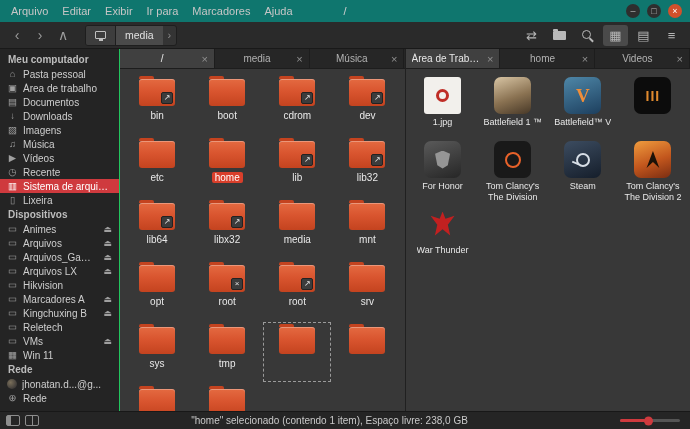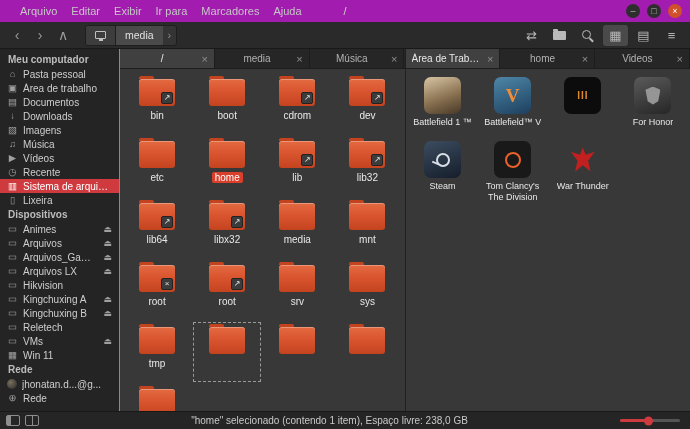--- a/index.html
+++ b/index.html
@@ -3,21 +3,21 @@
 <meta charset="utf-8">
 <style>
   * { box-sizing: border-box; margin: 0; padding: 0; }
   html,body { width:690px; height:429px; overflow:hidden; }
   body {
     background:#1e1e1e; color:#ddd;
     font-family:"Liberation Sans", sans-serif;
     position:relative; user-select:none; font-size:10px;
   }
   
-  .titlebar { height:22px; background:#a21caf; display:flex; align-items:center; position:relative;padding-left:9px; }
+  .titlebar { height:22px; background:#0f766e; display:flex; align-items:center; position:relative; }
   .menus { display:flex; padding-left:4px; }
   .menu-item { font-size:11px; color:#c6c6c6; padding:3px 7px; border-radius:3px; cursor:default; }
   .win-title { position:absolute; left:50%; transform:translateX(-50%); font-size:11px; color:#cfcfcf; }
   .win-controls { margin-left:auto; display:flex; gap:7px; padding-right:8px; align-items:center; }
   .win-btn { width:14px; height:14px; border-radius:50%; display:flex; align-items:center; justify-content:center; font-size:9px; color:#bbb; background:#2e2e2e; }
   .win-btn.close { background:#d1502c; color:#fff; }
   
   .toolbar { height:27px; background:#2a2a2a; display:flex; align-items:center; padding:0 6px; gap:1px; border-bottom:1px solid #191919; }
   .nav-btn { width:22px; height:20px; display:flex; align-items:center; justify-content:center; color:#9c9c9c; font-size:14px; border-radius:3px; }
   .breadcrumb { display:flex; margin-left:10px; background:#343434; border:1px solid #1e1e1e; border-radius:3px; overflow:hidden; height:21px; align-items:stretch; }
@@ -73,21 +73,21 @@
   .tile { width:37px; height:37px; flex:none; border-radius:7px; display:flex; align-items:center; justify-content:center; position:relative; }
   .rlabel { margin-top:3px; font-size:9px; line-height:1.18; color:#e8e8e8; text-align:center; max-width:68px;
     display:-webkit-box; -webkit-line-clamp:2; -webkit-box-orient:vertical; overflow:hidden; }
   .k-image { background:#f2f0ec; border-radius:3px; }
   .seal { width:13px; height:13px; border:3px solid #bf2d26; border-radius:50%; }
   .k-bf1 { background:linear-gradient(160deg,#d8c5a4 0%,#8a7252 55%,#473827 100%); }
   .k-bf4 { background:linear-gradient(160deg,#7aa6ce 0%,#2b4f7c 55%,#12294a 100%); }
   .k-bfv { background:linear-gradient(160deg,#4e87a8 0%,#1d3f5e 100%); }
   .v-letter { color:#ef8e3a; font-weight:bold; font-size:19px; font-family:"Liberation Serif",serif; }
   .k-bo3 { background:#0c0c0c; }
-  .bo3-text { color:#e08a2e; font-weight:bold; font-size:10px; letter-spacing:1px; }
+  .bo3-text { color:#e08a2e; font-weight:bold; font-size:14px; letter-spacing:1px; }
   .k-forhonor { background:linear-gradient(160deg,#5a5a5a,#262626); }
   .fh-shield { width:15px; height:18px; background:#959595; clip-path:polygon(50% 0,100% 18%,85% 82%,50% 100%,15% 82%,0 18%); }
   .k-steam { background:linear-gradient(160deg,#3c4c60,#151e2b); }
   .steam-logo { width:14px; height:14px; border:2px solid #d7dee6; border-radius:50%; position:relative; }
   .steam-logo::after { content:""; position:absolute; left:-6px; bottom:1px; width:7px; height:2px; background:#d7dee6; transform:rotate(22deg); }
   .k-division { background:#191919; }
   .div-ring { width:16px; height:16px; border:2.5px solid #e8622a; border-radius:50%; }
   .k-division2 { background:linear-gradient(160deg,#f09c3e 0%,#c2561d 55%,#7a2d12 100%); }
   .div2-eagle { width:20px; height:20px; background:#1c1208; clip-path:polygon(50% 8%,82% 92%,50% 62%,18% 92%); }
   .k-warthunder { background:transparent; }
@@ -227,21 +227,21 @@
         <span class="sicon">▭</span>
         <span class="slbl">Arquivos LX</span>
         <span class="eject">⏏</span>
       </div>
     <div class="side-item">
         <span class="sicon">▭</span>
         <span class="slbl">Hikvision</span>
       </div>
     <div class="side-item">
         <span class="sicon">▭</span>
-        <span class="slbl">Kingchuxing A</span>
+        <span class="slbl">Marcadores A</span>
         <span class="eject">⏏</span>
       </div>
     <div class="side-item">
         <span class="sicon">▭</span>
         <span class="slbl">Kingchuxing B</span>
         <span class="eject">⏏</span>
       </div>
     <div class="side-item">
         <span class="sicon">▭</span>
         <span class="slbl">Reletech</span>
@@ -340,20 +340,24 @@
           </div>
         <div class="ficon">
             <span class="folder"></span>
             <span class="flabel">media</span>
           </div>
         <div class="ficon">
             <span class="folder"></span>
             <span class="flabel">mnt</span>
           </div>
         <div class="ficon">
+            <span class="folder"></span>
+            <span class="flabel">opt</span>
+          </div>
+        <div class="ficon">
             <span class="folder">
               <span class="emblem">×</span>
             </span>
             <span class="flabel">root</span>
           </div>
         <div class="ficon">
             <span class="folder">
               <span class="emblem">↗</span>
             </span>
             <span class="flabel">root</span>
@@ -397,20 +401,26 @@
           <span class="t-close">×</span>
         </div>
       <div class="tab">
           <span class="t-label">Videos</span>
           <span class="t-close">×</span>
         </div>
     </div>
     <div class="pane-content">
       <div class="grid rgrid">
         <div class="ritem">
+            <span class="tile k-image">
+              <span class="seal"></span>
+            </span>
+            <span class="rlabel">1.jpg</span>
+          </div>
+        <div class="ritem">
             <span class="tile k-bf1"></span>
             <span class="rlabel">Battlefield 1 ™</span>
           </div>
         <div class="ritem">
             <span class="tile k-bfv">
               <span class="v-letter">V</span>
             </span>
             <span class="rlabel">Battlefield™ V</span>
           </div>
         <div class="ritem">
@@ -418,30 +428,36 @@
               <span class="bo3-text">III</span>
             </span>
           </div>
         <div class="ritem">
             <span class="tile k-forhonor">
               <span class="fh-shield"></span>
             </span>
             <span class="rlabel">For Honor</span>
           </div>
         <div class="ritem">
+            <span class="tile k-division">
+              <span class="div-ring"></span>
+            </span>
+            <span class="rlabel">Tom Clancy's The Division</span>
+          </div>
+        <div class="ritem">
             <span class="tile k-steam">
               <span class="steam-logo"></span>
             </span>
             <span class="rlabel">Steam</span>
           </div>
         <div class="ritem">
-            <span class="tile k-division">
-              <span class="div-ring"></span>
-            </span>
-            <span class="rlabel">Tom Clancy's The Division</span>
+            <span class="tile k-division2">
+              <span class="div2-eagle"></span>
+            </span>
+            <span class="rlabel">Tom Clancy's The Division 2</span>
           </div>
         <div class="ritem">
             <span class="tile k-warthunder">
               <span class="wt-emblem"></span>
             </span>
             <span class="rlabel">War Thunder</span>
           </div>
       </div>
     </div>
   </div>

